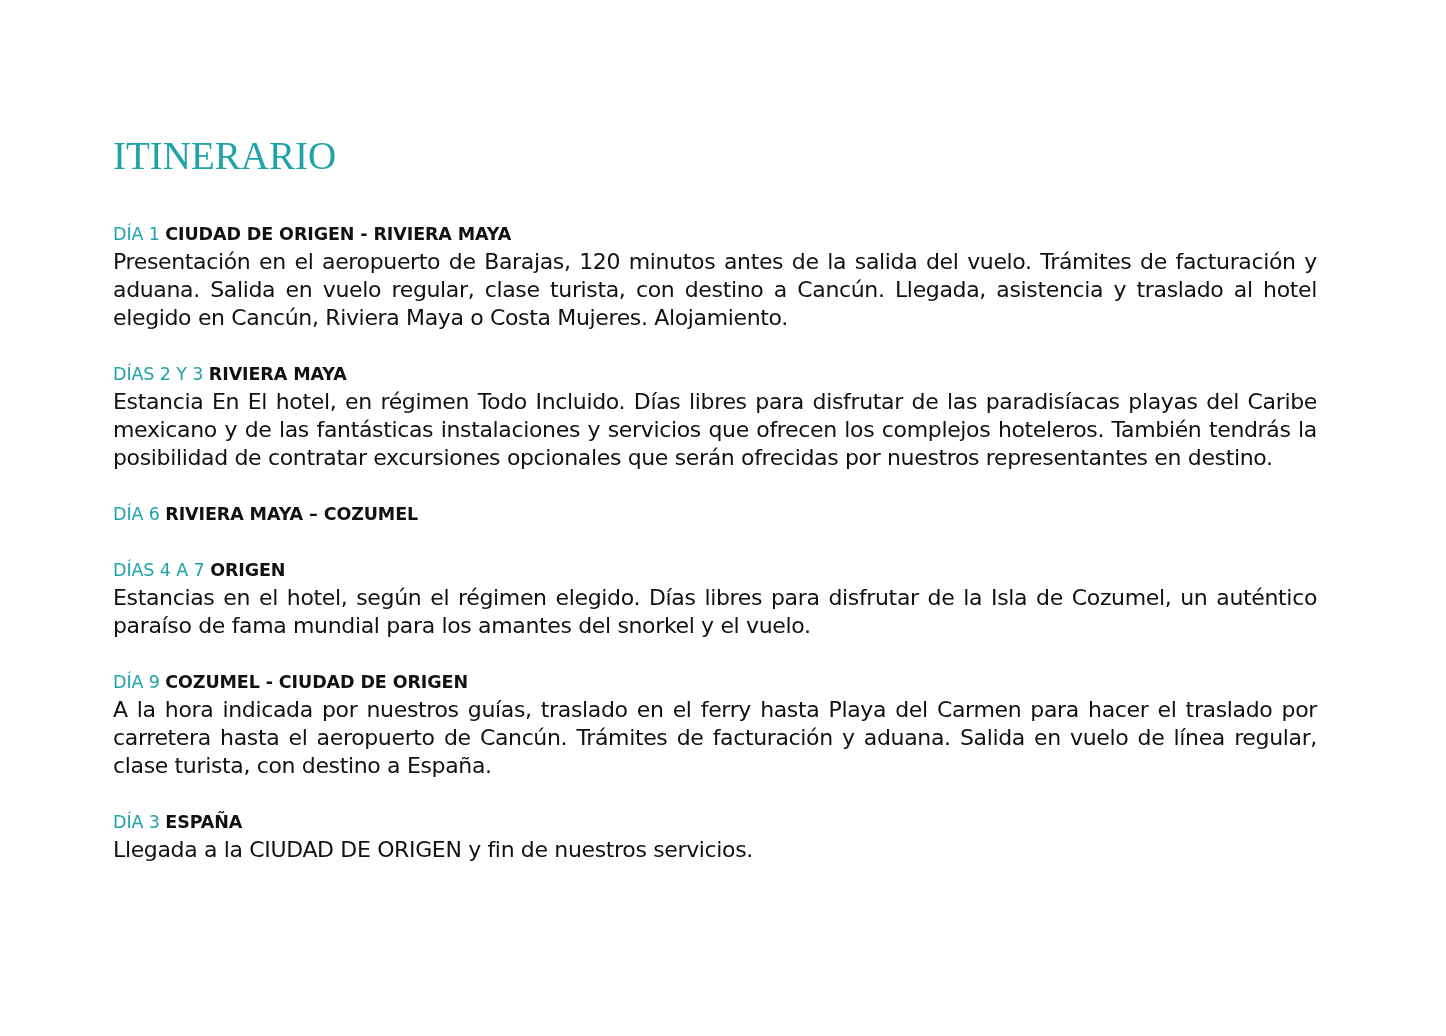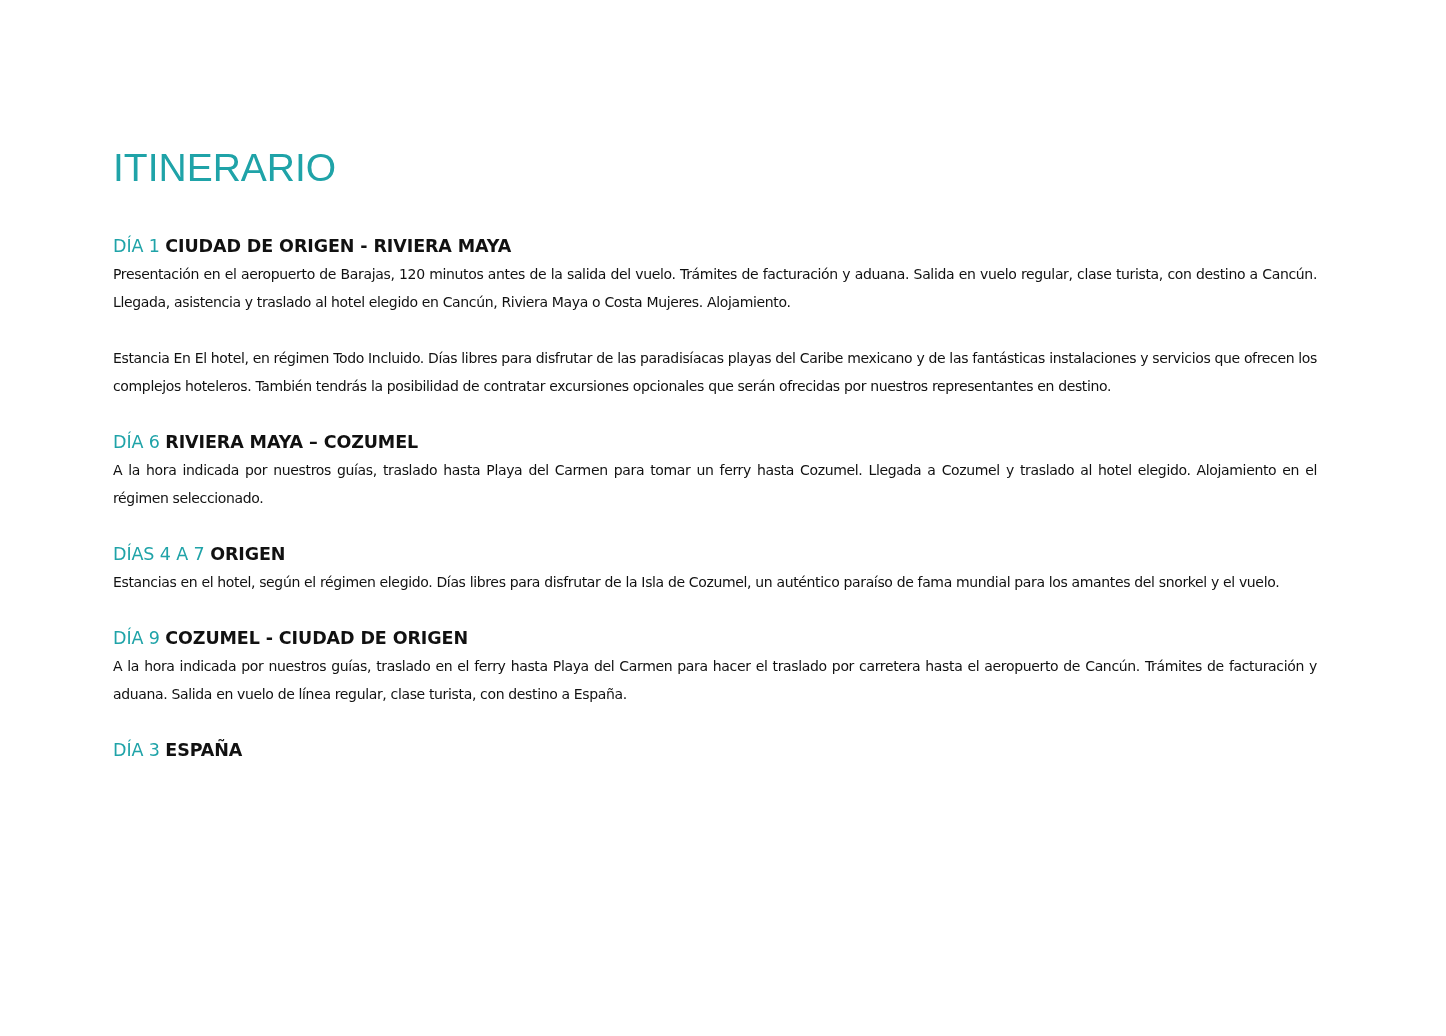--- a/index.html
+++ b/index.html
@@ -15,26 +15,26 @@
     font-family: "DejaVu Sans", sans-serif;
     color: #111111;
   }
   .page {
     position: absolute;
     left: 113px;
     top: 134px;
     width: 1220px;
   }
   .title {
-    font-family: Liberation Sans, sans-serif;
+    font-family: Liberation Serif, serif;
     font-weight: normal;
     font-size: 39px;
     line-height: 44px;
     color: #1fa3a8;
-    margin: 12px 0 42px 0;
+    margin: 0 0 42px 0;
     letter-spacing: 0px;
   }
   .day {
     margin: 0 16px 28px 0;
   }
   .day-heading {
     font-size: 17.5px;
     line-height: 28px;
     margin: 0;
     font-weight: normal;
@@ -42,55 +42,56 @@
   }
   .day-label {
     color: #1fa3a8;
     font-weight: normal;
   }
   .day-place {
     color: #111111;
     font-weight: bold;
   }
   .day-text {
-    font-size: 14px;
+    font-size: 22px;
     line-height: 28px;
     margin: 0;
     text-align: justify;
     letter-spacing: -0.35px;
     word-spacing: 0px;
     hyphens: manual;
   }
 </style>
 </head>
 <body>
 
 <div class="page">
   <h1 class="title">ITINERARIO</h1>
 
   <div class="day">
     <p class="day-heading"><span class="day-label">DÍA 1</span> <span class="day-place">CIUDAD DE ORIGEN - RIVIERA MAYA</span></p>
     <p class="day-text">Presentación en el aeropuerto de Barajas, 120 minutos antes de la salida del vuelo. Trámites de facturación y aduana. Salida en vuelo regular, clase turista, con destino a Cancún. Llegada, asistencia y traslado al hotel elegido en Cancún, Riviera Maya o Cos­ta Mujeres. Alojamiento.</p>
   </div>
 
   <div class="day">
+    <p class="day-heading"><span class="day-label">DÍAS 2 Y 3</span> <span class="day-place">RIVIERA MAYA</span></p>
     <p class="day-text">Estancia En El hotel, en régimen Todo Incluido. Días libres para disfrutar de las paradisíacas playas del Caribe mexicano y de las fantásticas instalaciones y servicios que ofrecen los complejos hoteleros. También tendrás la posibilidad de contratar excursio­nes opcionales que serán ofrecidas por nuestros representantes en destino.</p>
   </div>
 
   <div class="day">
     <p class="day-heading"><span class="day-label">DÍA 6</span> <span class="day-place">RIVIERA MAYA – COZUMEL</span></p>
-    <p class="day-text">A la hora indicada por nuestros guías, traslado hasta Playa del Carmen para tomar un ferry hasta Cozumel. Llegada a Cozumel y traslado al hotel elegido. Alojamiento en el régimen seleccionado.</p>
   </div>
 
   <div class="day">
     <p class="day-heading"><span class="day-label">DÍAS 4 A 7</span> <span class="day-place">ORIGEN</span></p>
     <p class="day-text">Estancias en el hotel, según el régimen elegido. Días libres para disfrutar de la Isla de Cozumel, un auténtico paraíso de fama mundial para los amantes del snorkel y el vuelo.</p>
   </div>
 
   <div class="day">
     <p class="day-heading"><span class="day-label">DÍA 9</span> <span class="day-place">COZUMEL - CIUDAD DE ORIGEN</span></p>
     <p class="day-text">A la hora indicada por nuestros guías, traslado en el ferry hasta Playa del Carmen para hacer el traslado por carretera hasta el aeropuerto de Cancún. Trámites de facturación y aduana. Salida en vuelo de línea regular, clase turista, con destino a España.</p>
   </div>
 
   <div class="day">
     <p class="day-heading"><span class="day-label">DÍA 3</span> <span class="day-place">ESPAÑA</span></p>
+    <p class="day-text">Llegada a la CIUDAD DE ORIGEN y fin de nuestros servicios.</p>
   </div>
 </div>
 
 </body></html>

